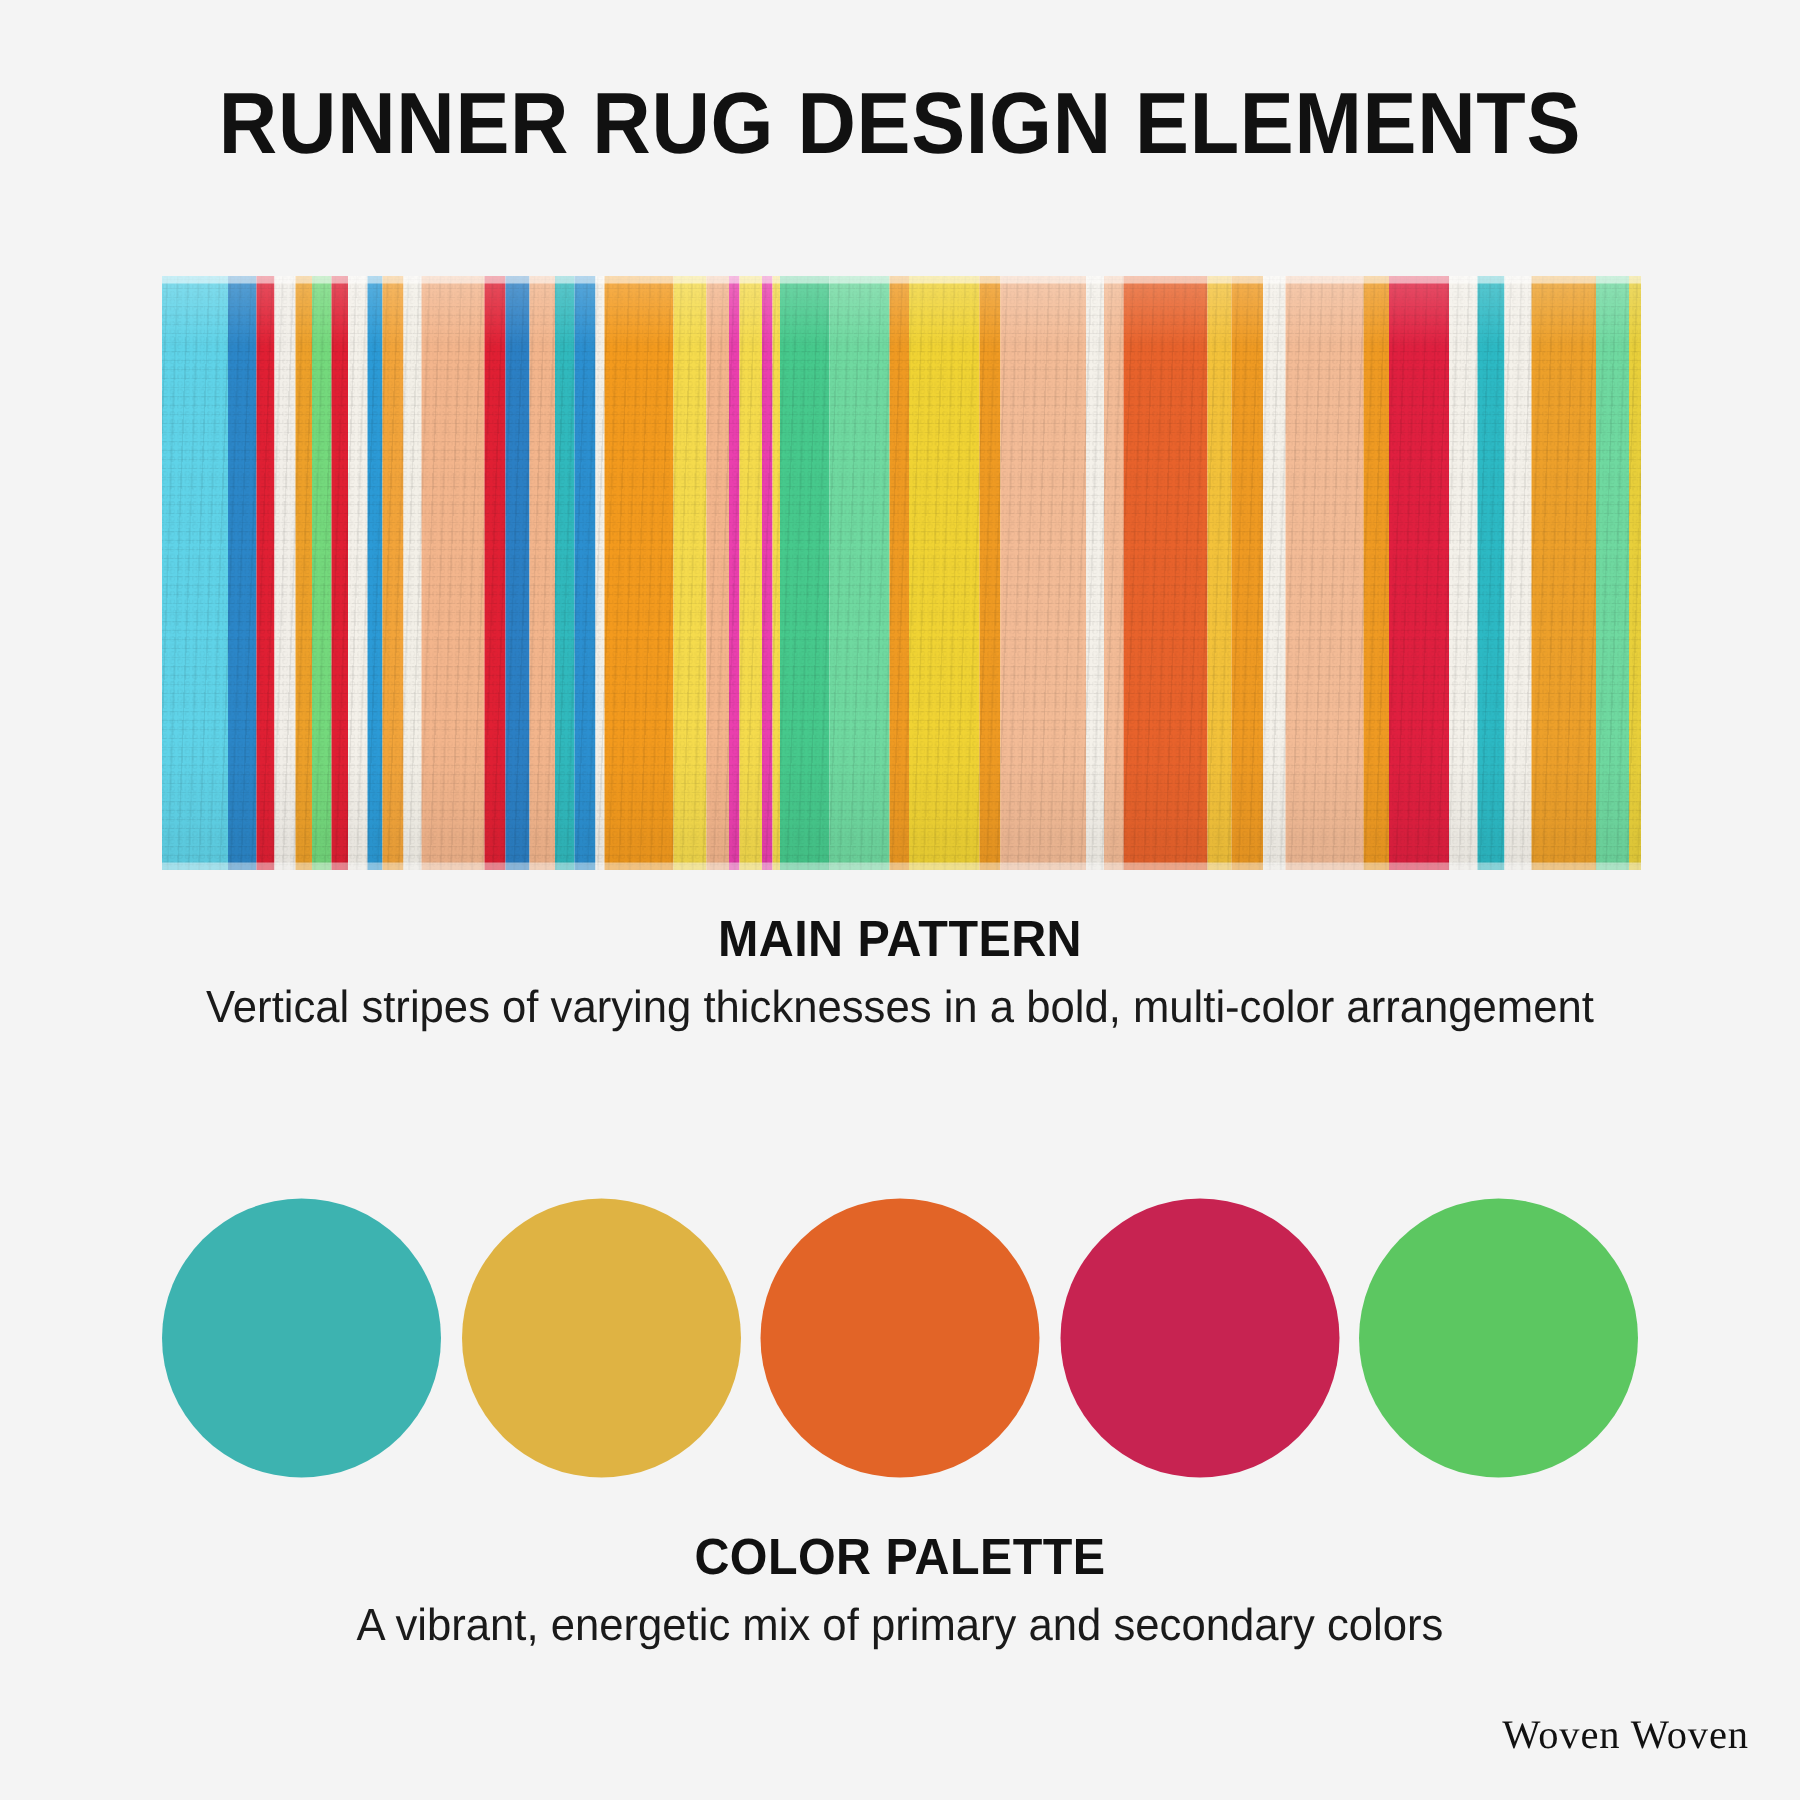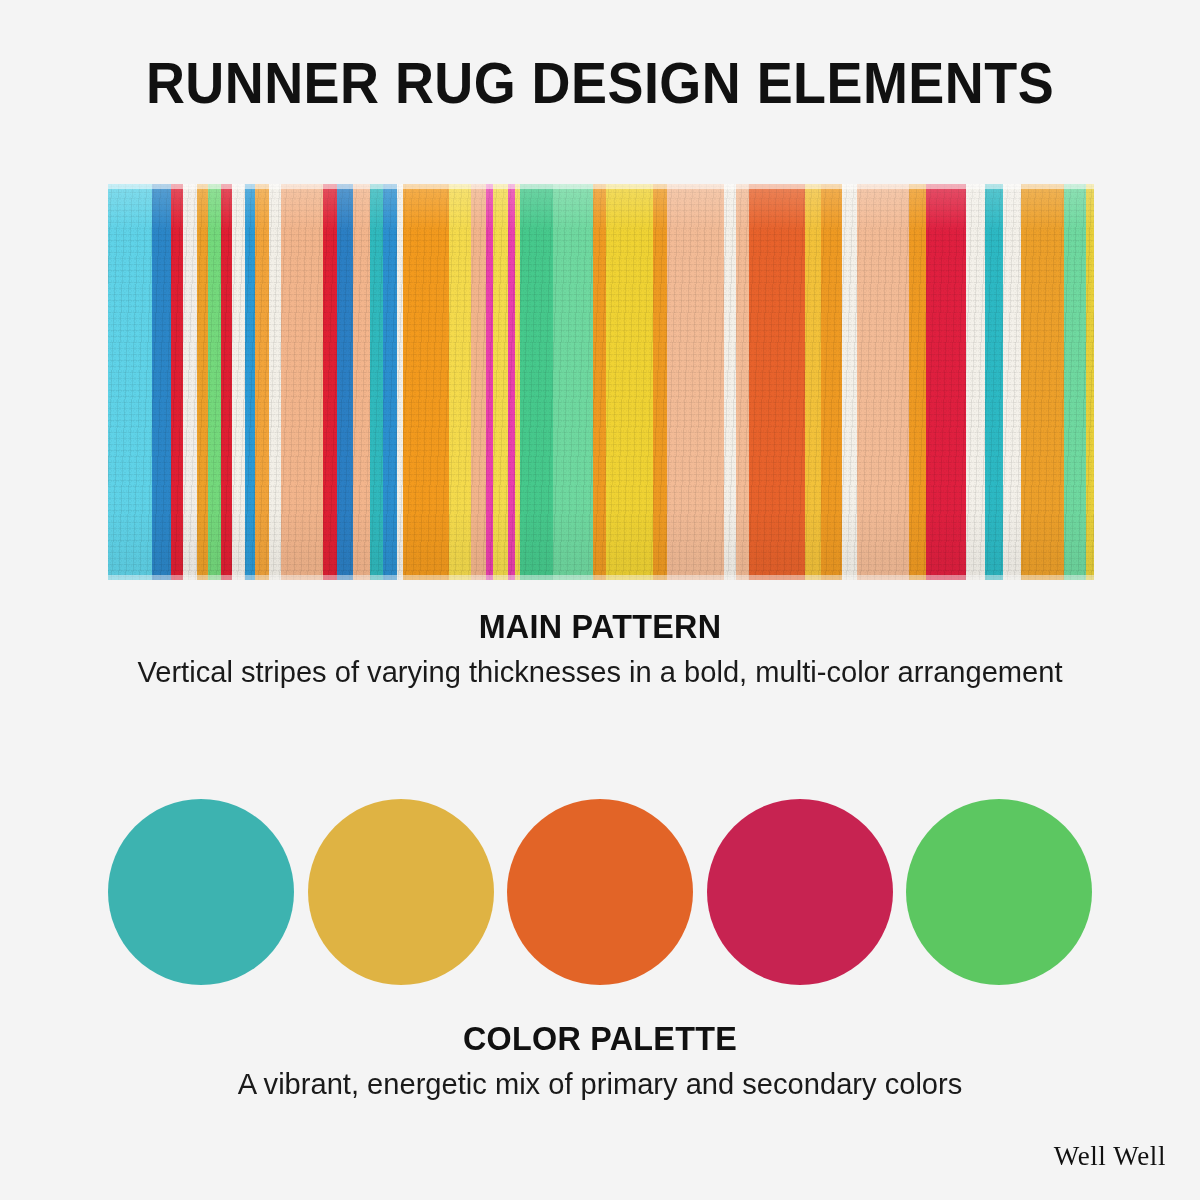--- a/index.html
+++ b/index.html
@@ -241,15 +241,15 @@
       <div class="swatch" style="background: rgb(61, 179, 176);"></div>
       <div class="swatch" style="background: rgb(223, 179, 67);"></div>
       <div class="swatch" style="background: rgb(226, 100, 39);"></div>
       <div class="swatch" style="background: rgb(199, 35, 81);"></div>
       <div class="swatch" style="background: rgb(92, 199, 97);"></div>
     </div>
 
   <div class="section-heading" id="palette-heading">COLOR PALETTE</div>
   <div class="section-desc" id="palette-desc">A vibrant, energetic mix of primary and secondary colors</div>
 
-  <div class="brand">Well Well</div>
+  <div class="brand">Woven Woven</div>
 
 </div>
 
 </body></html>

